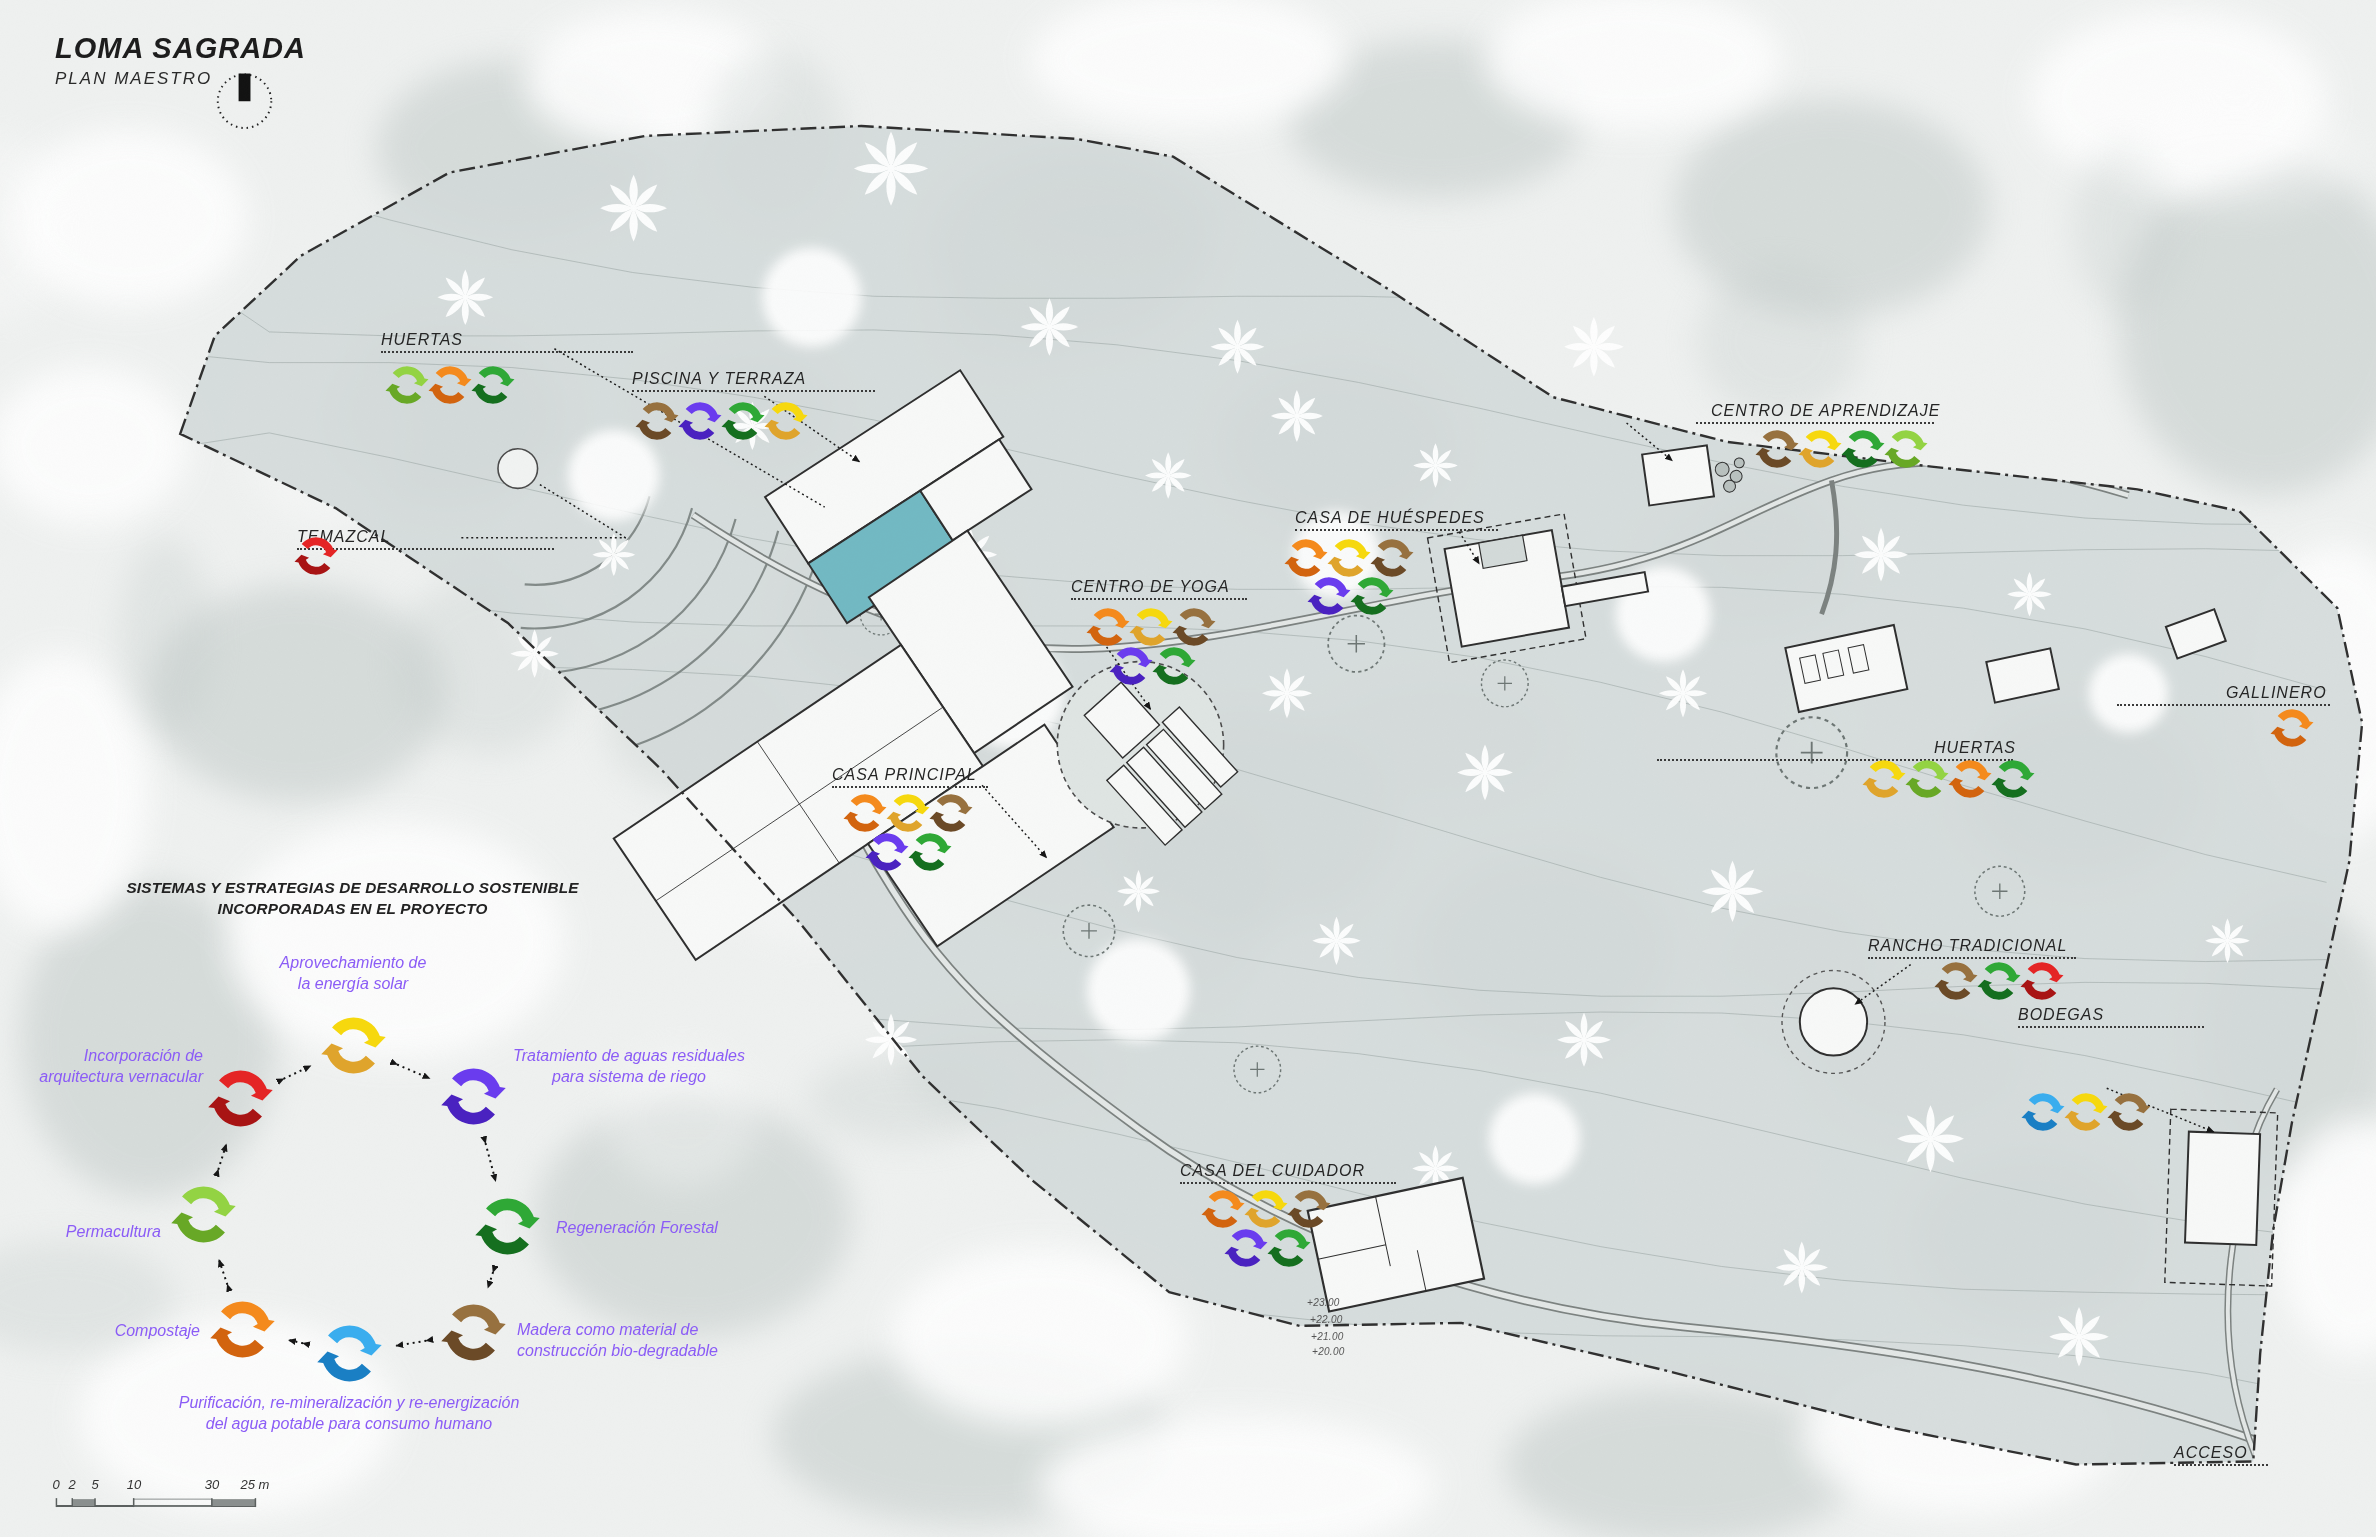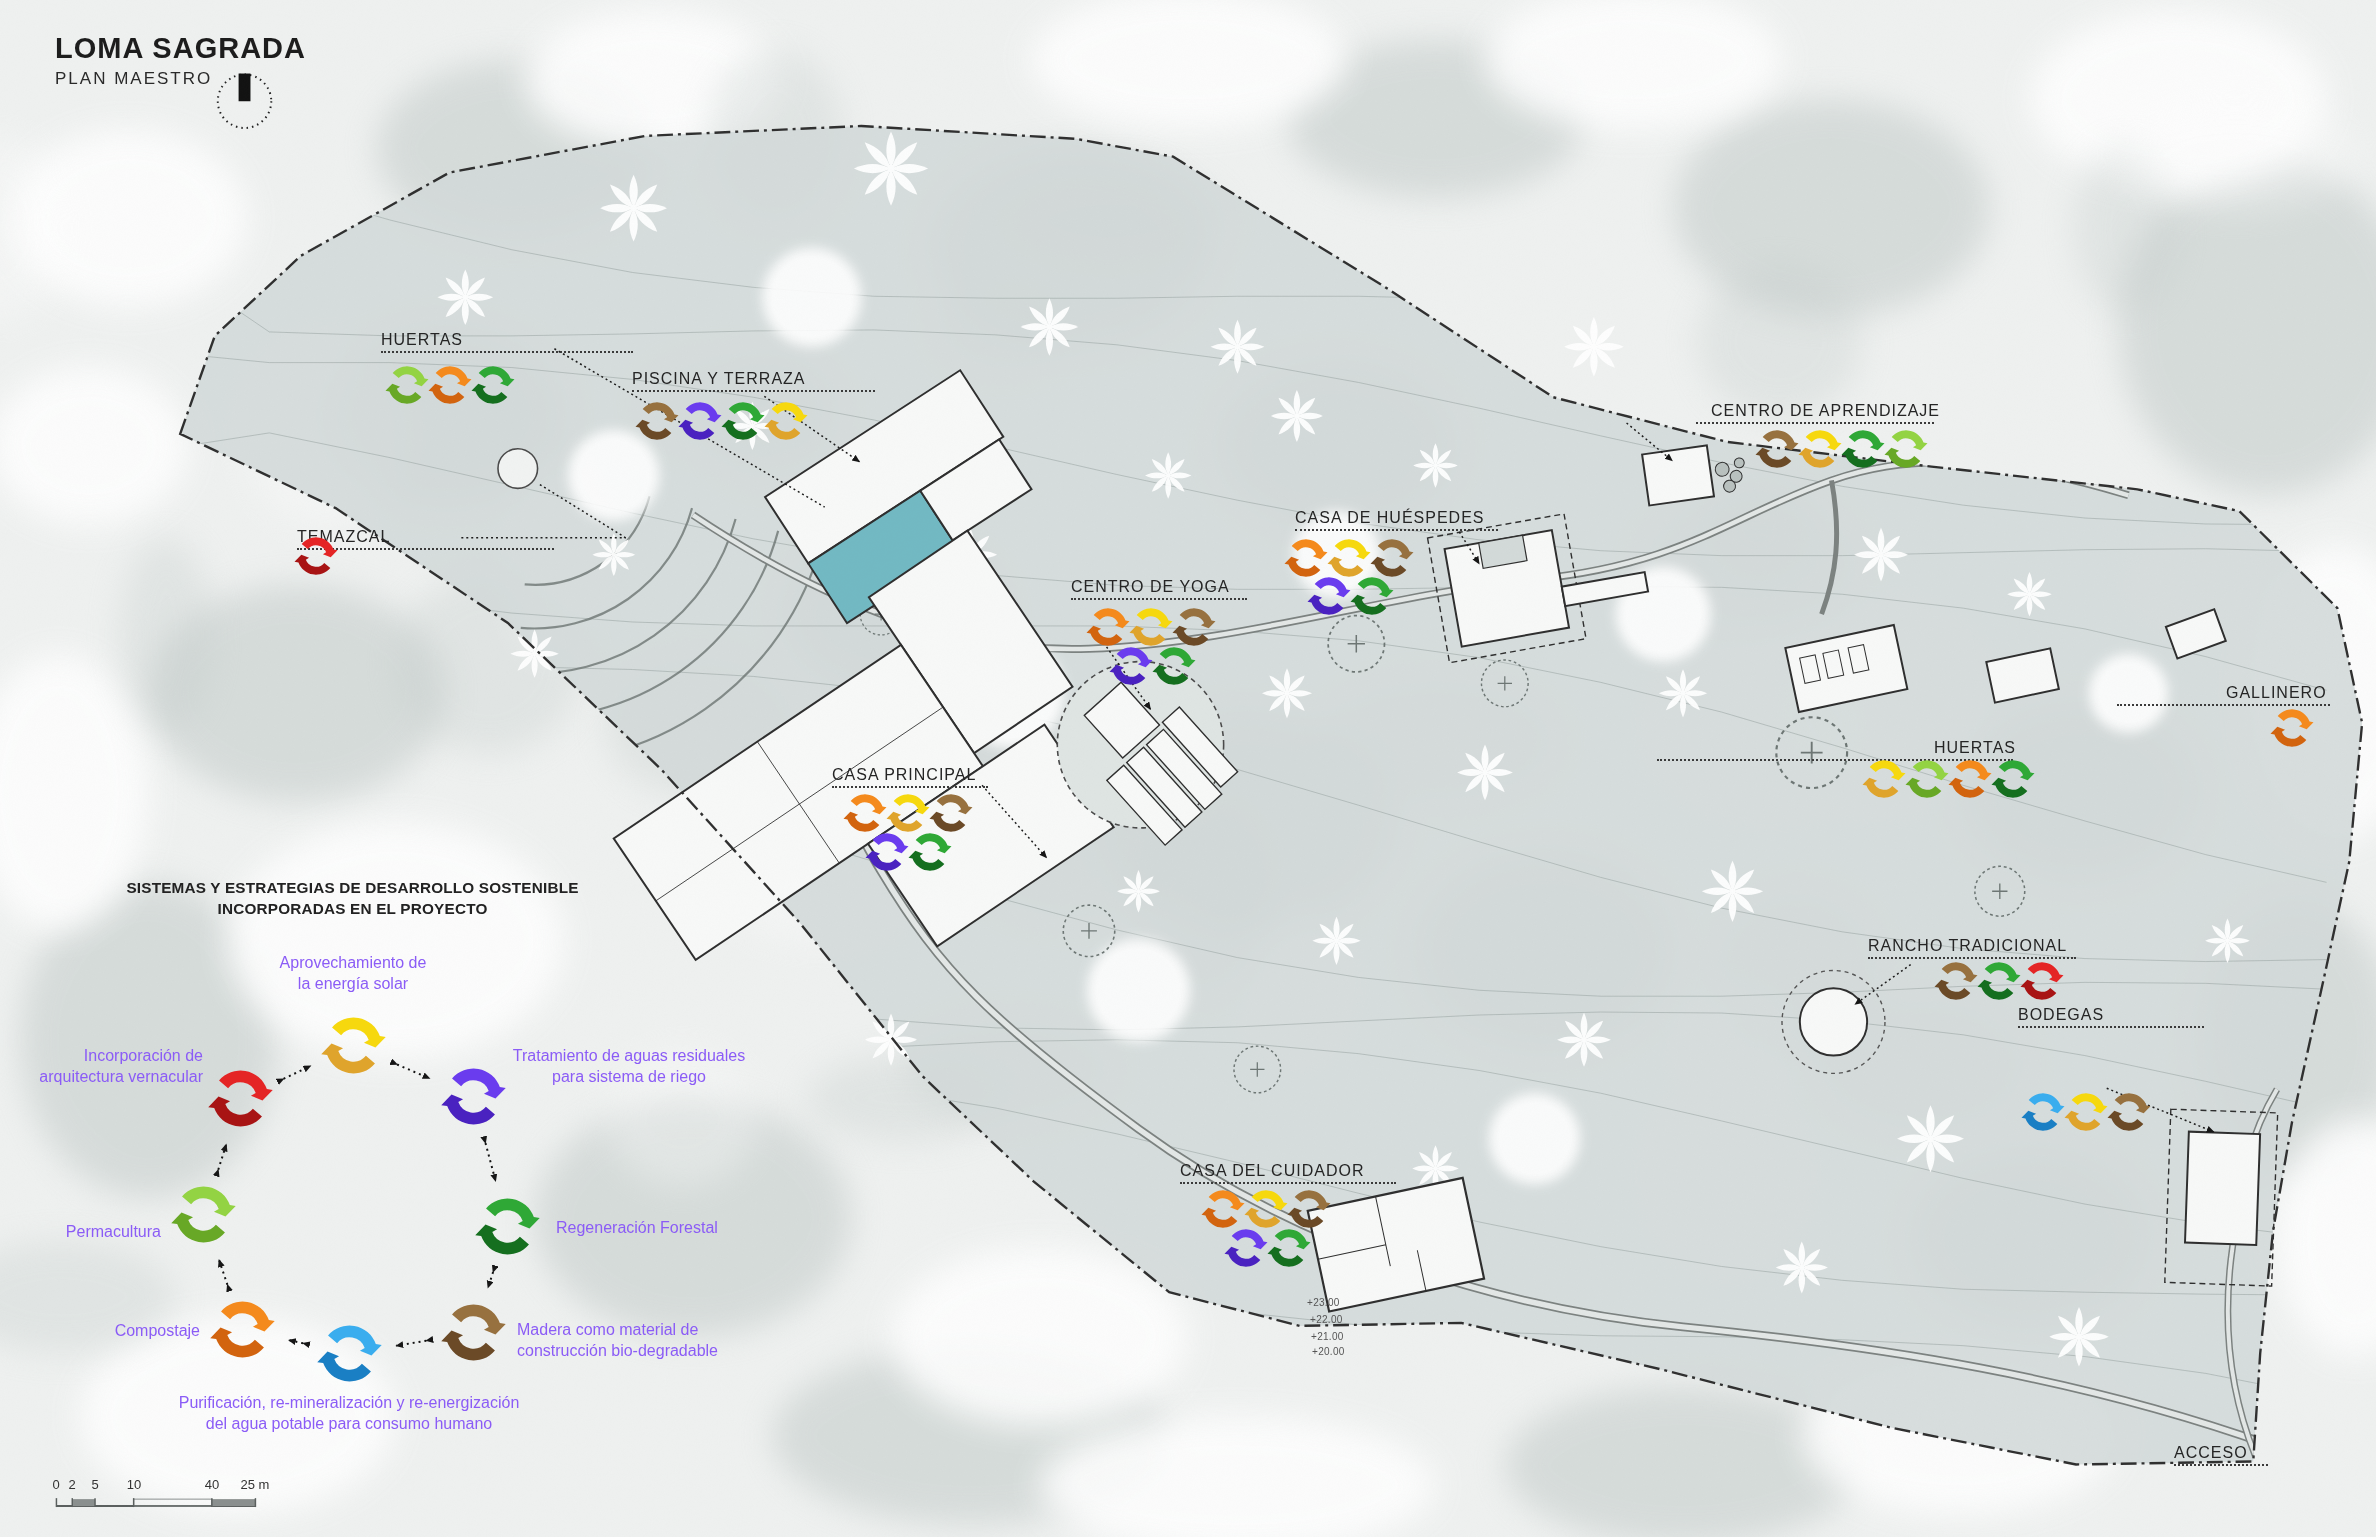--- a/index.html
+++ b/index.html
@@ -1,19 +1,19 @@
 <!DOCTYPE html>
 <html><head>
 <meta charset="utf-8">
 <style>
   html,body{margin:0;padding:0;background:#e8ebea;}
   #stage{position:relative;width:2376px;height:1538px;overflow:hidden;
          background:#eff1f0;font-family:"Liberation Sans",sans-serif;}
   #mapsvg{position:absolute;left:0;top:0;}
-  #overlay{position:absolute;left:0;top:0;width:2376px;height:1436px;}
+  #overlay{position:absolute;left:0;top:0;width:2376px;height:1436px;font-style:italic;}
   .hdr{position:absolute;left:55px;top:32px;color:#1d1d1d;}
   .hdr-title{font-size:29px;font-weight:bold;letter-spacing:1px;}
   .hdr-sub{font-size:17px;letter-spacing:2px;margin-top:4px;color:#2a2a2a;}
   .site{position:absolute;}
   .site-label{position:absolute;white-space:nowrap;color:#252525;font-size:16px;
               letter-spacing:1px;}
   .site-ul{border-top:2px dotted #3a3a3a;height:0;margin-top:2px;}
   .icon-row{position:absolute;display:flex;}
   .cyc{display:block;}
   .legend-title{position:absolute;left:95px;top:877px;width:515px;text-align:center;
@@ -603,19 +603,19 @@
         <div class="elev" style="left: 1307px; top: 1297px;">+23.00</div>
         <div class="elev" style="left: 1310px; top: 1314px;">+22.00</div>
         <div class="elev" style="left: 1311px; top: 1331px;">+21.00</div>
         <div class="elev" style="left: 1312px; top: 1346px;">+20.00</div>
       </div>
   <div id="sb-layer">
         <div class="sb-lab" style="left: 56px; top: 1477px;">0</div>
         <div class="sb-lab" style="left: 72px; top: 1477px;">2</div>
         <div class="sb-lab" style="left: 95px; top: 1477px;">5</div>
         <div class="sb-lab" style="left: 134px; top: 1477px;">10</div>
-        <div class="sb-lab" style="left: 212px; top: 1477px;">40</div>
+        <div class="sb-lab" style="left: 212px; top: 1477px;">30</div>
         <div class="sb-lab" style="left: 255px; top: 1477px;">25 m</div>
       </div>
 </div>
 
 </div>
 
 
 </body></html>

